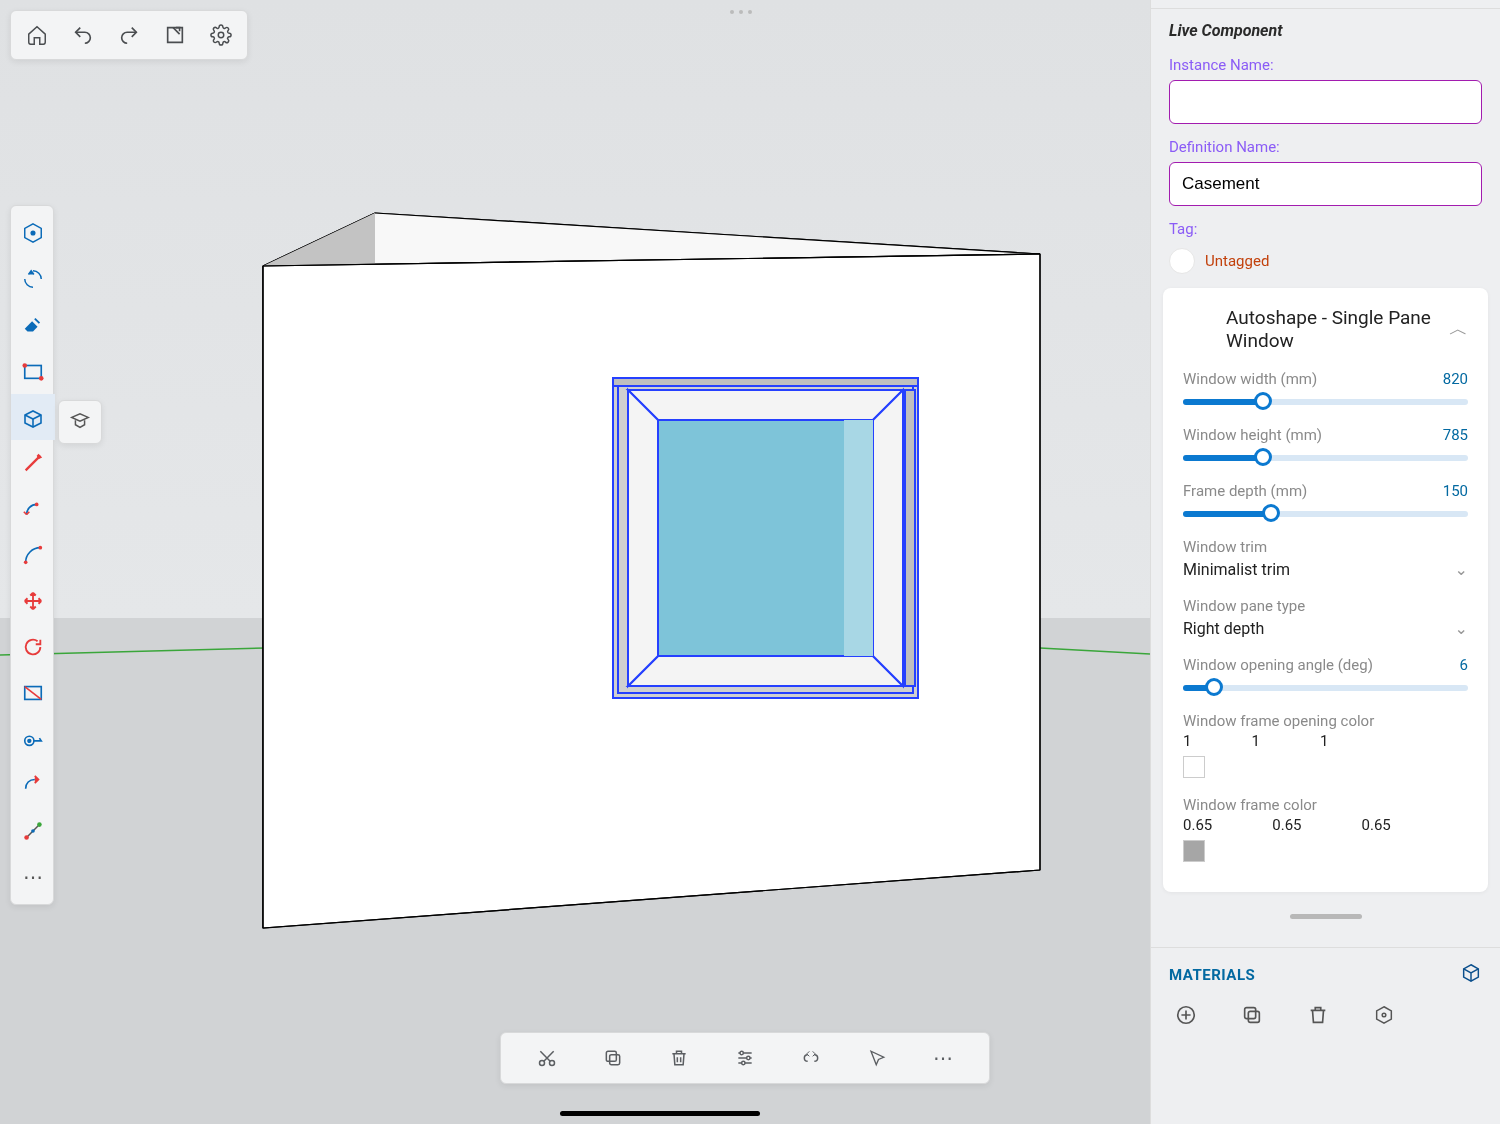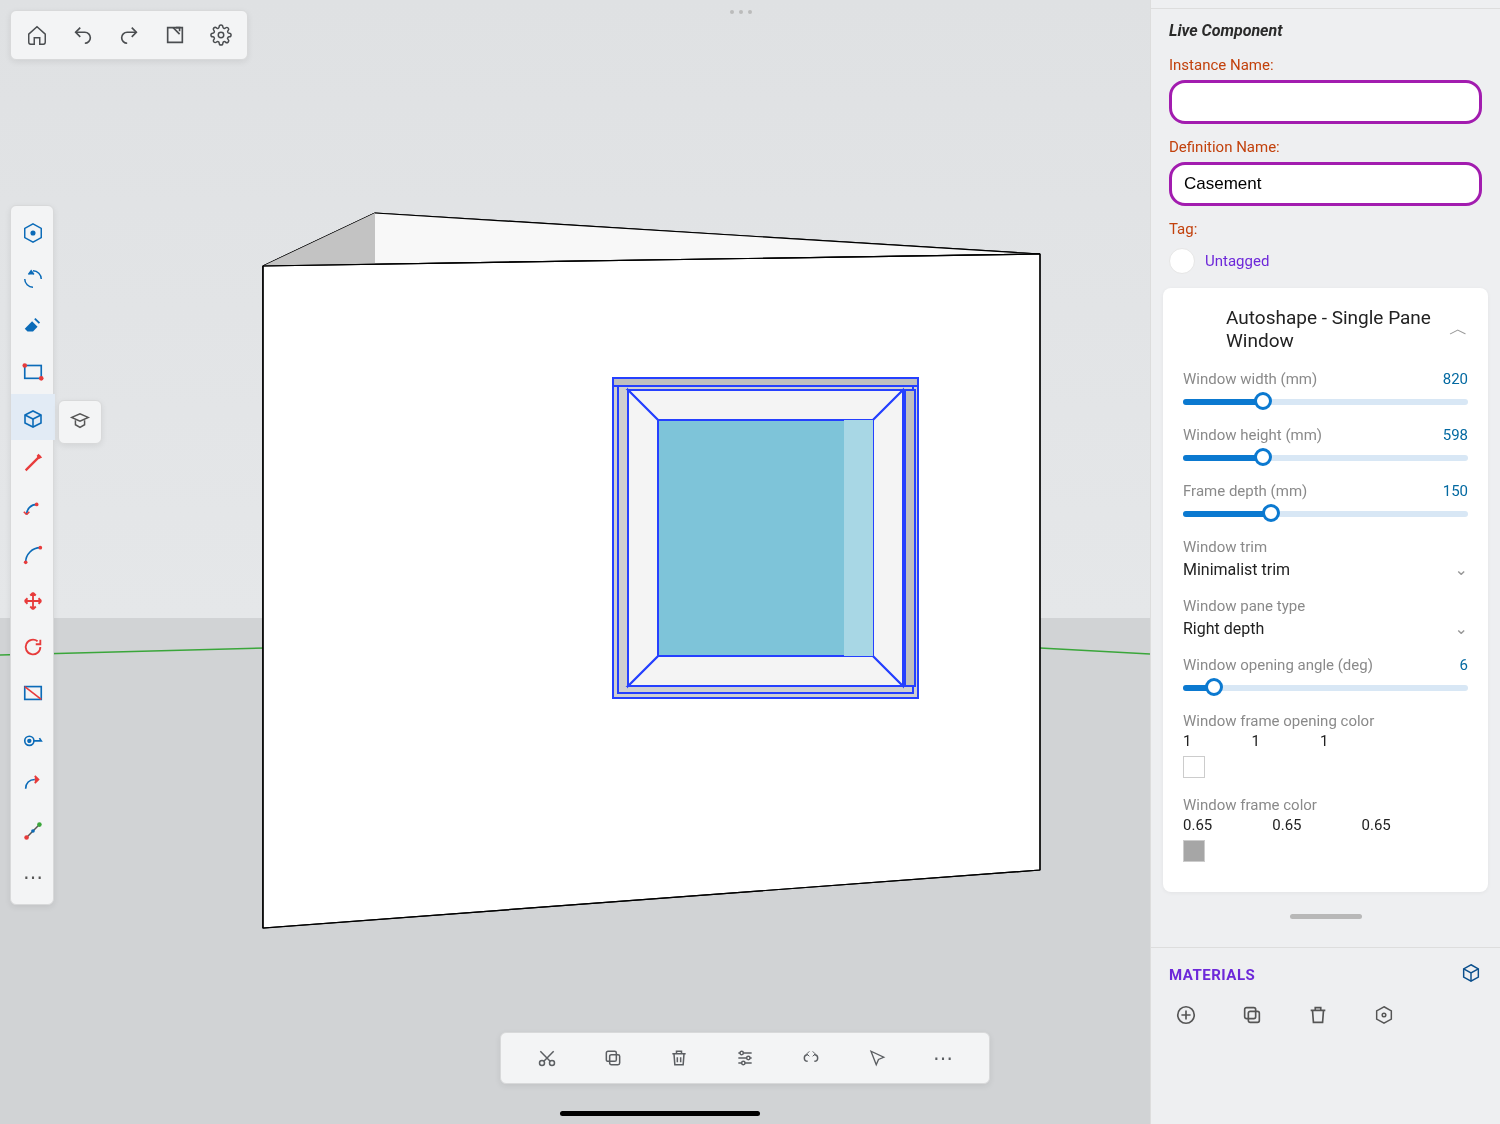--- a/index.html
+++ b/index.html
@@ -117,29 +117,29 @@
 .panel-header {
   display: flex; justify-content: space-between; align-items: center;
   padding: 14px 18px 10px 18px;
   color: #0b4f8c;
   font-weight: 700;
   font-size: 15px;
   letter-spacing: .5px;
 }
 .panel-body { padding: 0 18px 20px 18px; font-size: 15px; color: #333; }
 .section-title { font-weight: 700; color: #2a2a2a; margin: 12px 0 16px 0; font-size: 16px; font-style: italic; }
-.field-label { font-size: 15px; color: #c2410c; margin-top: 14px; }
+.field-label { font-size: 15px; color: #8b5cf6; margin-top: 14px; }
 .text-input {
   width: 100%; height: 44px;
-  background: #fff; border: 3px solid #a21caf; border-radius: 16px;
+  background: #fff; border: 1px solid #a21caf; border-radius: 6px;
   padding: 0 12px; font-size: 17px; margin-top: 6px;
 }
 .tag-row { display:flex; align-items:center; gap: 10px; margin-top: 10px; }
 .tag-dot { width: 26px; height: 26px; border-radius: 50%; background: #fff; border: 1px solid #e6e6e6; }
-.tag-text { color: #6d28d9; }
+.tag-text { color: #c2410c; }
 
 .autoshape-card {
   background: #fff;
   border-radius: 8px;
   margin: 14px -6px 0 -6px;
   padding: 18px 20px 30px 20px;
   box-shadow: 0 1px 4px rgba(0,0,0,.05);
 }
 .card-title { font-size: 19px; color: #222; display:flex; justify-content:space-between; align-items:center;margin-left:43px; }
 .param { margin-top: 18px; }
@@ -167,21 +167,21 @@
 }
 .dropdown .chev { color: #999; }
 .rgb-row { display:flex; gap: 60px; font-size: 15px; color: #222; margin-top: 2px; }
 .swatch { width: 22px; height: 22px; border: 1px solid #ccc; margin-top: 6px; }
 .panel-hr { border:none; border-top:1px solid #ddd; margin: 8px -18px 0 -18px; }
 
 .panel-drag { width: 72px; height: 5px; background: #b8b8b8; border-radius: 3px; margin: 22px auto 0 auto; }
 
 .materials-section {
   padding: 14px 18px 0 18px;
-  color: #6d28d9; font-weight: 700; font-size: 15px; letter-spacing: .5px;
+  color: #0369a1; font-weight: 700; font-size: 15px; letter-spacing: .5px;
   display:flex; justify-content:space-between; align-items:center;
 }
 .materials-actions { display:flex; gap: 44px; padding: 16px 24px 6px 24px; color: #555; }
 .materials-actions .act { cursor:pointer; }
 </style>
 </head>
 <body>
 
 <div class="viewport">
   <svg width="1150" height="1124">
@@ -441,21 +441,21 @@
         <div class="slider">
           <div class="slider-track"></div>
             <div class="slider-fill" style="width:28%"></div>
             <div class="slider-thumb" style="left:28%"></div>
         </div>
       </div>
 
       <div class="param">
         <div class="param-row">
           <span>Window height (mm)</span>
-          <span class="val">598</span>
+          <span class="val">785</span>
         </div>
         <div class="slider">
           <div class="slider-track"></div>
             <div class="slider-fill" style="width:28%"></div>
             <div class="slider-thumb" style="left:28%"></div>
         </div>
       </div>
 
       <div class="param">
         <div class="param-row">

